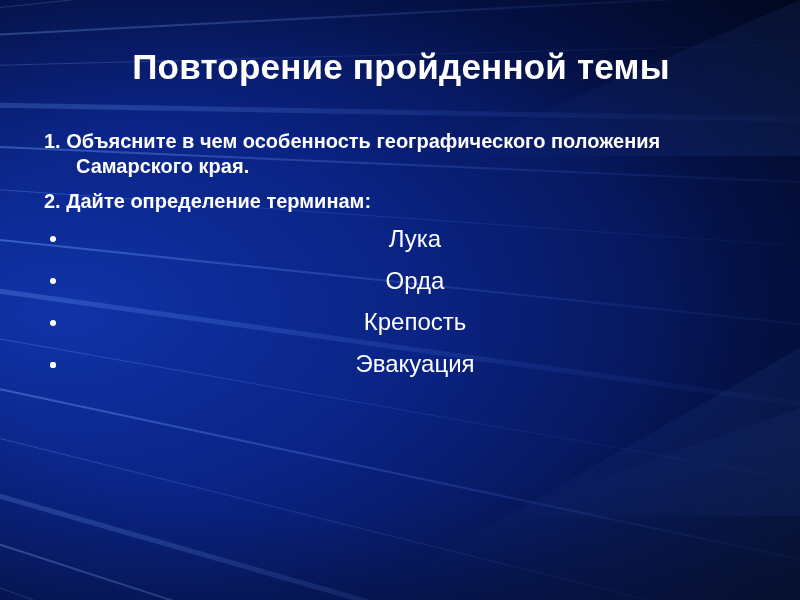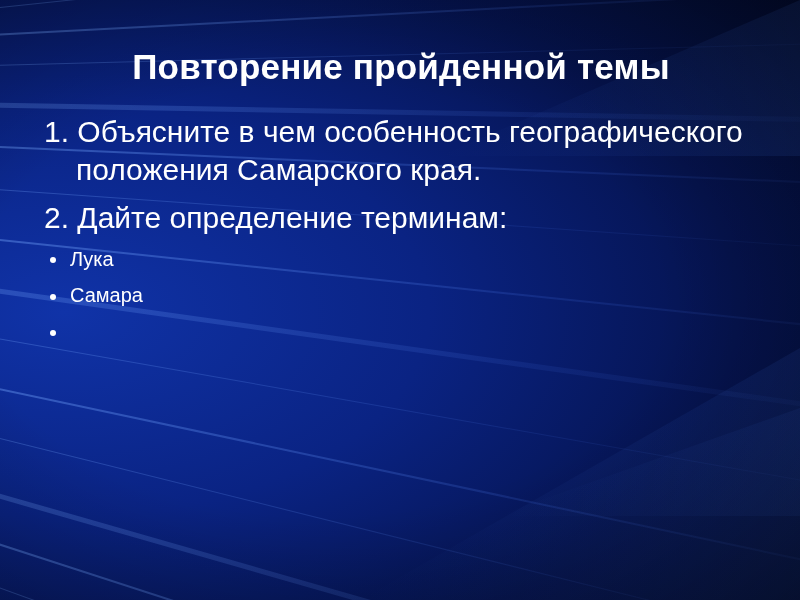--- a/index.html
+++ b/index.html
@@ -97,47 +97,48 @@
     box-sizing: border-box;
     padding: 38px 34px 10px 36px;
   }
 
   .slide-title {
     color: #ffffff;
     font-size: 35px;
     font-weight: bold;
     text-align: center;
     letter-spacing: 0.2px;
-    margin: 10px 0 26px 0;
+    margin: 10px 0 42px 0;
     line-height: 1.1;
   }
 
   .body-list {
     list-style: none;
     margin: 0;
     padding: 0 6px 0 8px;
   }
 
   .num-item {
     color: #ffffff;
-    font-size: 30px;
+    font-size: 20px;
     line-height: 1.29;
     margin: 0 0 9px 0;
     padding-left: 32px;
     text-indent: -32px;
-    font-weight: normal;
+    font-weight: bold;
   }
 
   .bullet-item {
     color: #ffffff;
-    font-size: 20px;
+    font-size: 24px;
     line-height: 1.28;
     margin: 0 0 11px 0;
     padding-left: 26px;
     position: relative;
+    text-align: center;
   }
 
   .bullet-item .dot {
     position: absolute;
     left: 6px;
     top: 0.52em;
     width: 6px;
     height: 6px;
     background: #ffffff;
     border-radius: 50%;
@@ -180,26 +181,34 @@
       <li class="num-item">1. Объясните в чем особенность географического положения Самарского края.</li>
 
 
       <li class="num-item">2.  Дайте определение терминам:</li>
 
       <li class="bullet-item">
         <span class="dot"></span>
         <span>Лука</span>
       </li>
 
-
-      <li class="bullet-item">
-        <span class="dot"></span>
-        <span>Самара</span>
-      </li>
-
-      <li class="bullet-item">
-        <span class="dot"></span>
-      </li>
-
+      <li class="bullet-item">
+        <span class="dot"></span>
+        <span>Орда</span>
+      </li>
+
+      <li class="bullet-item">
+        <span class="dot"></span>
+        <span>Крепость</span>
+      </li>
+
+      <li class="bullet-item">
+        <span class="dot"></span>
+      </li>
+
+      <li class="bullet-item">
+        <span class="dot"></span>
+        <span>Эвакуация</span>
+      </li>
 
     </ul>
   </div>
 </div>
 
 </body></html>

